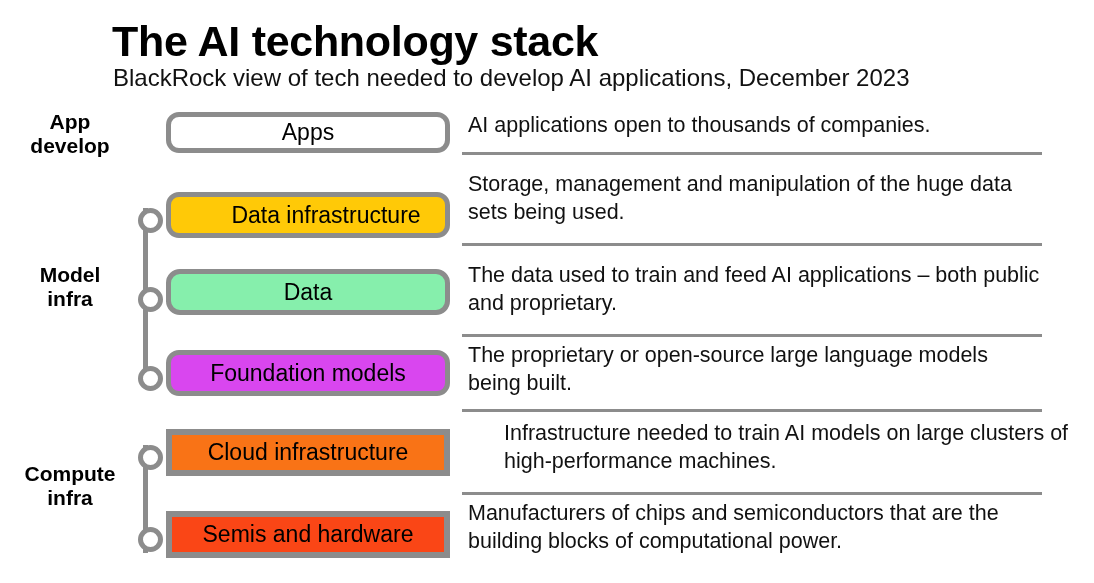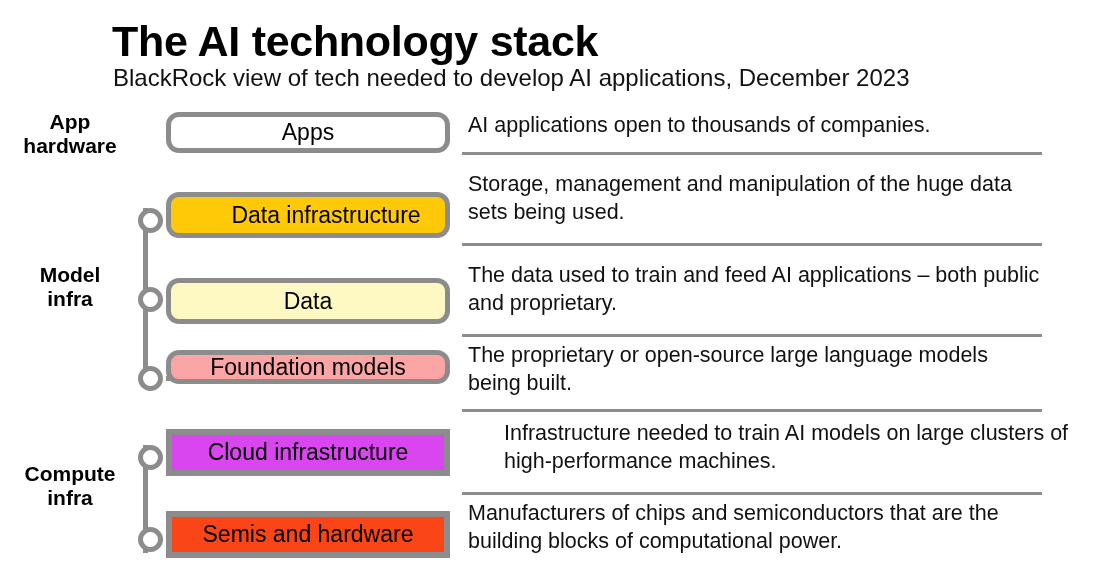--- a/index.html
+++ b/index.html
@@ -126,21 +126,21 @@
 </head>
 <body>
 
 <div id="canvas">
 
   <div class="title">The AI technology stack</div>
   <div class="subtitle">BlackRock view of tech needed to develop AI applications, December 2023</div>
 
   <div class="group-label" style="top:110px;">
     <span>App</span><br>
-    <span>hardware</span>
+    <span>develop</span>
   </div>
   <div class="group-label" style="top:263px;">
     <span>Model</span><br>
     <span>infra</span>
   </div>
   <div class="group-label" style="top:462px;">
     <span>Compute</span><br>
     <span>infra</span>
   </div>
 
@@ -166,27 +166,27 @@
       <div class="stub" style="background-color: rgb(140, 140, 140);"></div>
     </div>
   </div>
 
   <div class="box rounded" style="top: 112px; height: 41px; background-color: rgb(255, 255, 255); border-color: rgb(140, 140, 140);">
     <span>Apps</span>
   </div>
   <div class="box rounded" style="top: 192px; height: 46px; background-color: rgb(255, 201, 7); border-color: rgb(140, 140, 140); padding-left: 36px;">
     <span>Data infrastructure</span>
   </div>
-  <div class="box rounded" style="top: 278px; height: 46px; background-color: #fef9c3; border-color: rgb(140, 140, 140);">
+  <div class="box rounded" style="top: 269px; height: 46px; background-color: #86efac; border-color: rgb(140, 140, 140); border-radius: 14px;">
     <span>Data</span>
   </div>
-  <div class="box rounded" style="top: 350px; height: 34px; background-color: #fca5a5; border-color: rgb(140, 140, 140);">
+  <div class="box rounded" style="top: 350px; height: 46px; background-color: #d946ef; border-color: rgb(140, 140, 140);">
     <span>Foundation models</span>
   </div>
-  <div class="box square" style="top: 429px; height: 47px; background-color: #d946ef; border-color: rgb(140, 140, 140);">
+  <div class="box square" style="top: 429px; height: 47px; background-color: #f97316; border-color: rgb(140, 140, 140);">
     <span>Cloud infrastructure</span>
   </div>
   <div class="box square" style="top: 511px; height: 47px; background-color: rgb(250, 70, 22); border-color: rgb(140, 140, 140);">
     <span>Semis and hardware</span>
   </div>
 
   <div class="desc" style="top:112px;">AI applications open to thousands of companies.</div>
   <div class="divider" style="top: 152px; background-color: rgb(140, 140, 140);"></div>
 
   <div class="desc" style="top:171px;">Storage, management and manipulation of the huge data sets being used.</div>

